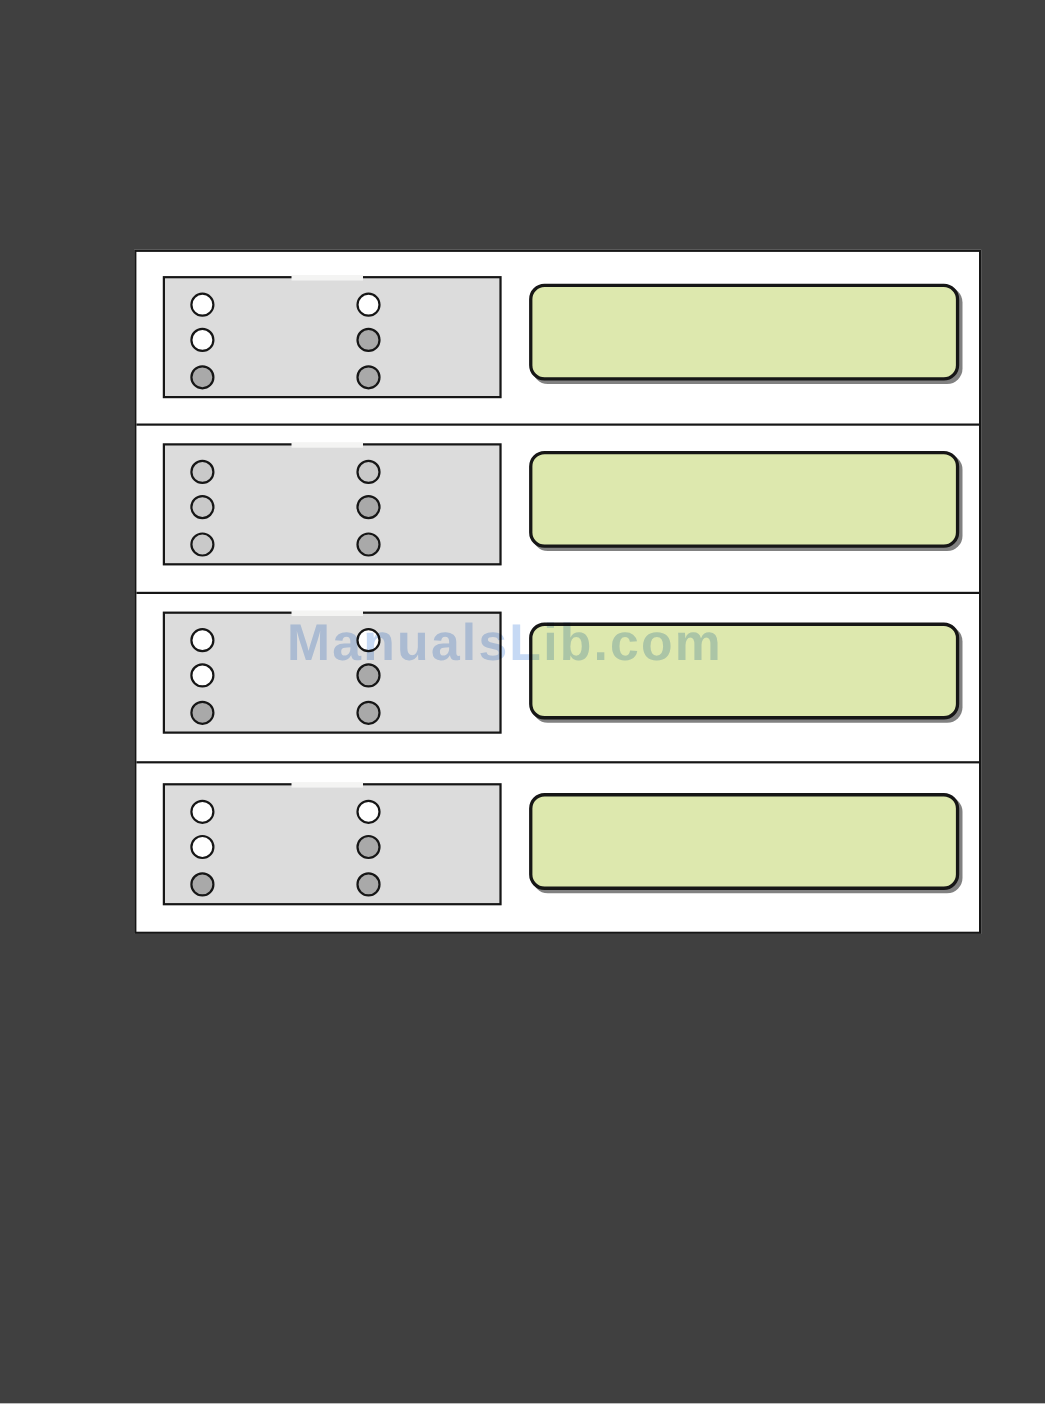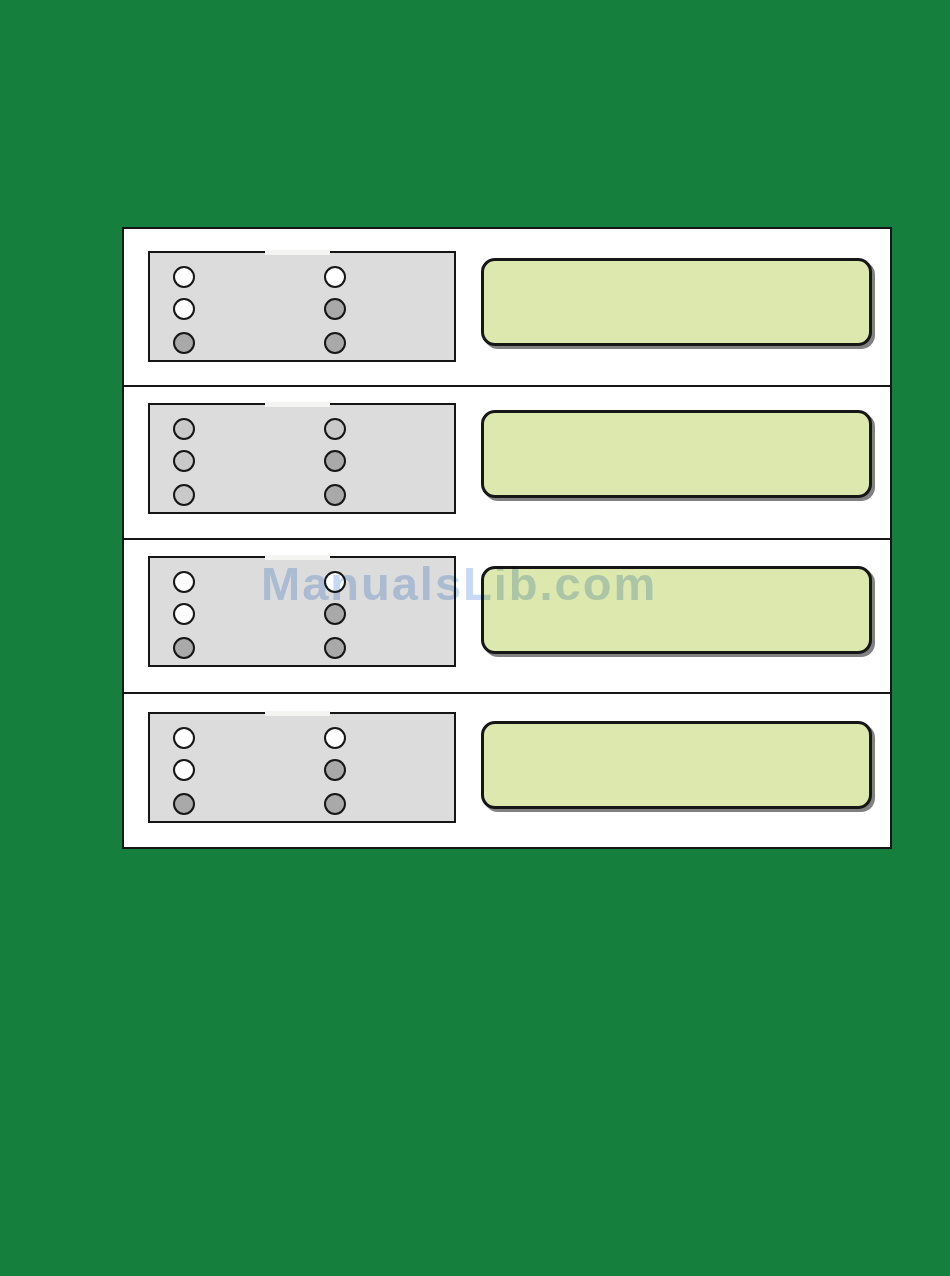--- a/index.html
+++ b/index.html
@@ -1,17 +1,17 @@
 <!DOCTYPE html>
 <html style="--led-on: #ffffff; --led-dim: #c9c9c9; --led-off: #a9a9a9; --panel-fill: #dcdcdc; --display-fill: #dde8ae; --display-shadow: #818181; --line: #161616; --watermark-color: #c6d9f4;"><head>
 <meta charset="utf-8">
 <style>
   html,body{margin:0;padding:0;background:#ffffff;}
   .page{
-    position:relative;width:950px;height:1276px;background:#15803d;
+    position:relative;width:950px;height:1276px;background:#404040;
     overflow:hidden;font-family:"Liberation Sans",sans-serif;
   }
   .figure-box{
     position:absolute;left:122px;top:227px;width:770px;height:622px;
     box-sizing:border-box;border:2px solid var(--line,#161616);background:#ffffff;
   }
   .state-row{position:relative;width:100%;box-sizing:border-box;}
   .state-row + .state-row{border-top:2px solid var(--line,#161616);}
   .state-row:nth-of-type(1){height:156px;}
   .state-row:nth-of-type(2){height:153px;}

